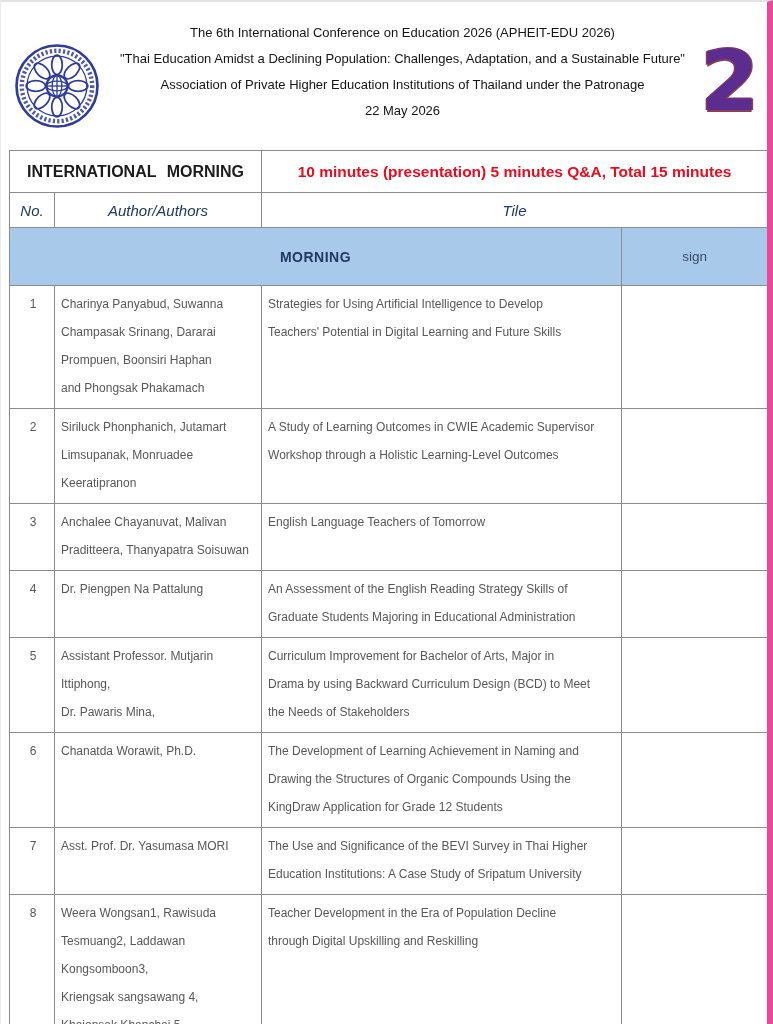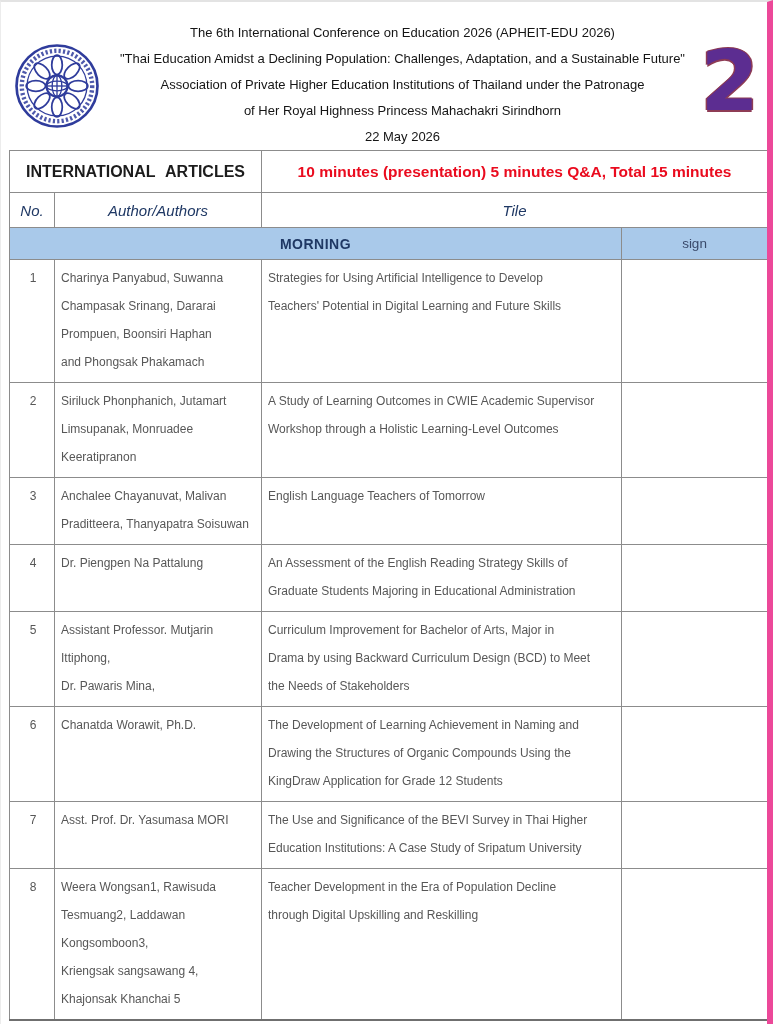--- a/index.html
+++ b/index.html
@@ -81,21 +81,21 @@
   }
   tr.row-colheads td {
     height: 35px;
     vertical-align: middle;
     text-align: center;
     font-size: 15px;
     color: #1f3864;
     font-style: italic;
   }
   tr.row-session td {
-    height: 32px;
+    height: 58px;
     vertical-align: middle;
     text-align: center;
     background: #a9c9ea;
   }
   .cell-session {
     font-size: 14px;
     font-weight: 600;
     color: #1f3864;
     letter-spacing: 0.5px;
   }
@@ -146,38 +146,37 @@
         <line x1="50" y1="38" x2="50" y2="62"></line>
         <ellipse cx="50" cy="50" rx="5.5" ry="12"></ellipse>
         <ellipse cx="50" cy="50" rx="12" ry="5.5"></ellipse>
       </g>
     </svg>
 
     <div class="header-text">
       <div class="header-line">The  6th International Conference on Education 2026 (APHEIT-EDU 2026)</div>
       <div class="header-line">"Thai Education Amidst a Declining Population: Challenges, Adaptation, and a Sustainable Future"</div>
       <div class="header-line">Association of Private Higher Education Institutions of Thailand under the Patronage</div>
-      <div class="header-line">of Her Royal Highness Princess Mahachakri Sirindhorn</div>
       <div class="header-line">22 May 2026</div>
     </div>
 
     <div class="page-number">2</div>
   </div>
 
   <table class="program">
     <colgroup>
       <col style="width:45px">
       <col style="width:207px">
       <col style="width:360px">
       <col style="width:146px">
     </colgroup>
 
     <tbody>
         <tr class="row-section">
-      <td colspan="2" class="cell-section-left">INTERNATIONAL ARTICLES</td>
+      <td colspan="2" class="cell-section-left">INTERNATIONAL MORNING</td>
       <td colspan="2" class="cell-section-right">10 minutes (presentation) 5 minutes Q&amp;A, Total 15 minutes</td>
     </tr>
 
     <tr class="row-colheads">
       <td>No.</td>
       <td>Author/Authors</td>
       <td colspan="2">Tile</td>
     </tr>
 
     <tr class="row-session">

